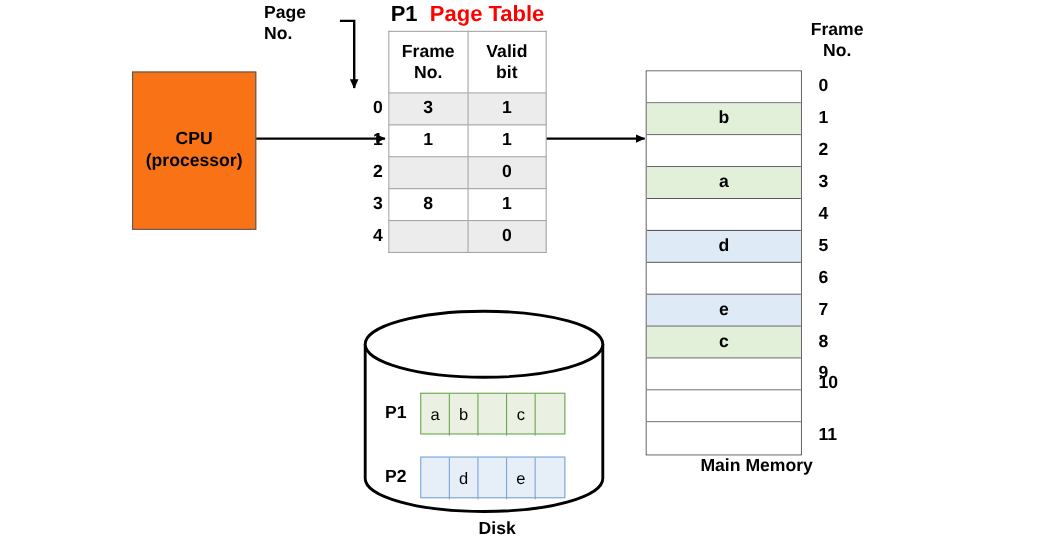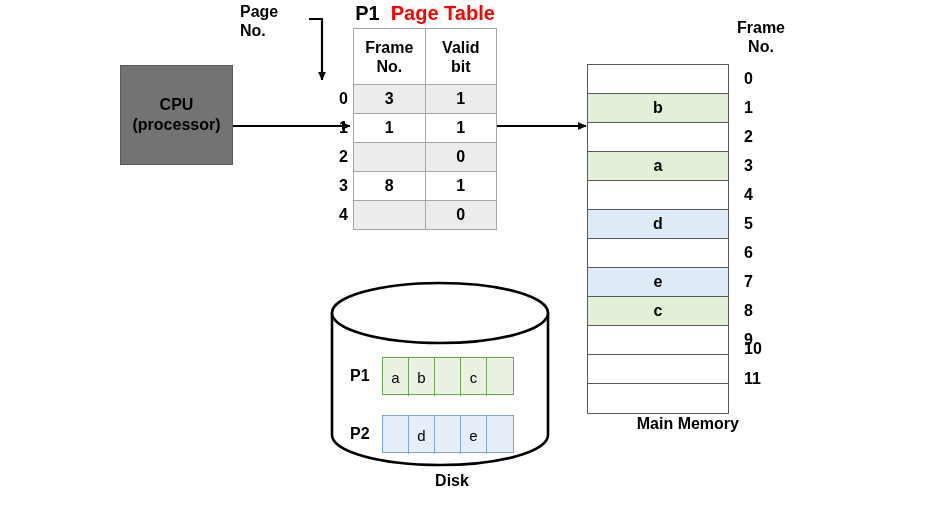--- a/index.html
+++ b/index.html
@@ -13,23 +13,23 @@
     overflow: hidden;
     font-family: "Liberation Sans", sans-serif;
     color: #000000;
   }
   .stage { position: absolute; left: 0; top: 0; width: 950px; height: 505px; }
 
   
   #cpu-box {
     position: absolute;
     left: 120px; top: 65px;
-    width: 113px; height: 100px;
+    width: 113px; height: 144px;
     border: 1.5px solid #595959;
-    background: #737373;
+    background: #f97316;
     display: flex;
     flex-direction: column;
     align-items: center;
     justify-content: center;
     font-weight: bold;
     font-size: 16px;
     line-height: 20px;
   }
 
   
@@ -266,21 +266,21 @@
   <div class="frame-num" style="top:93px">1</div>
   <div class="frame-num" style="top:122px">2</div>
   <div class="frame-num" style="top:151px">3</div>
   <div class="frame-num" style="top:180px">4</div>
   <div class="frame-num" style="top:209px">5</div>
   <div class="frame-num" style="top:238px">6</div>
   <div class="frame-num" style="top:267px">7</div>
   <div class="frame-num" style="top:296px">8</div>
   <div class="frame-num" style="top:325px">9</div>
   <div class="frame-num" style="top:334px">10</div>
-  <div class="frame-num" style="top:364px">11</div>
+  <div class="frame-num" style="top:381px">11</div>
 
   <div id="mem-caption">Main Memory</div>
 
   <div id="disk">
     <svg width="240" height="200" viewBox="0 0 240 200">
 
       <path d="M 12 33 L 12 155 A 108 30 0 0 0 228 155 L 228 33" fill="#ffffff" stroke="#000000" stroke-width="2.6" stroke-linecap="round"></path>
 
       <ellipse cx="120" cy="33" rx="108" ry="30" fill="#ffffff" stroke="#000000" stroke-width="2.6"></ellipse>
     </svg>

